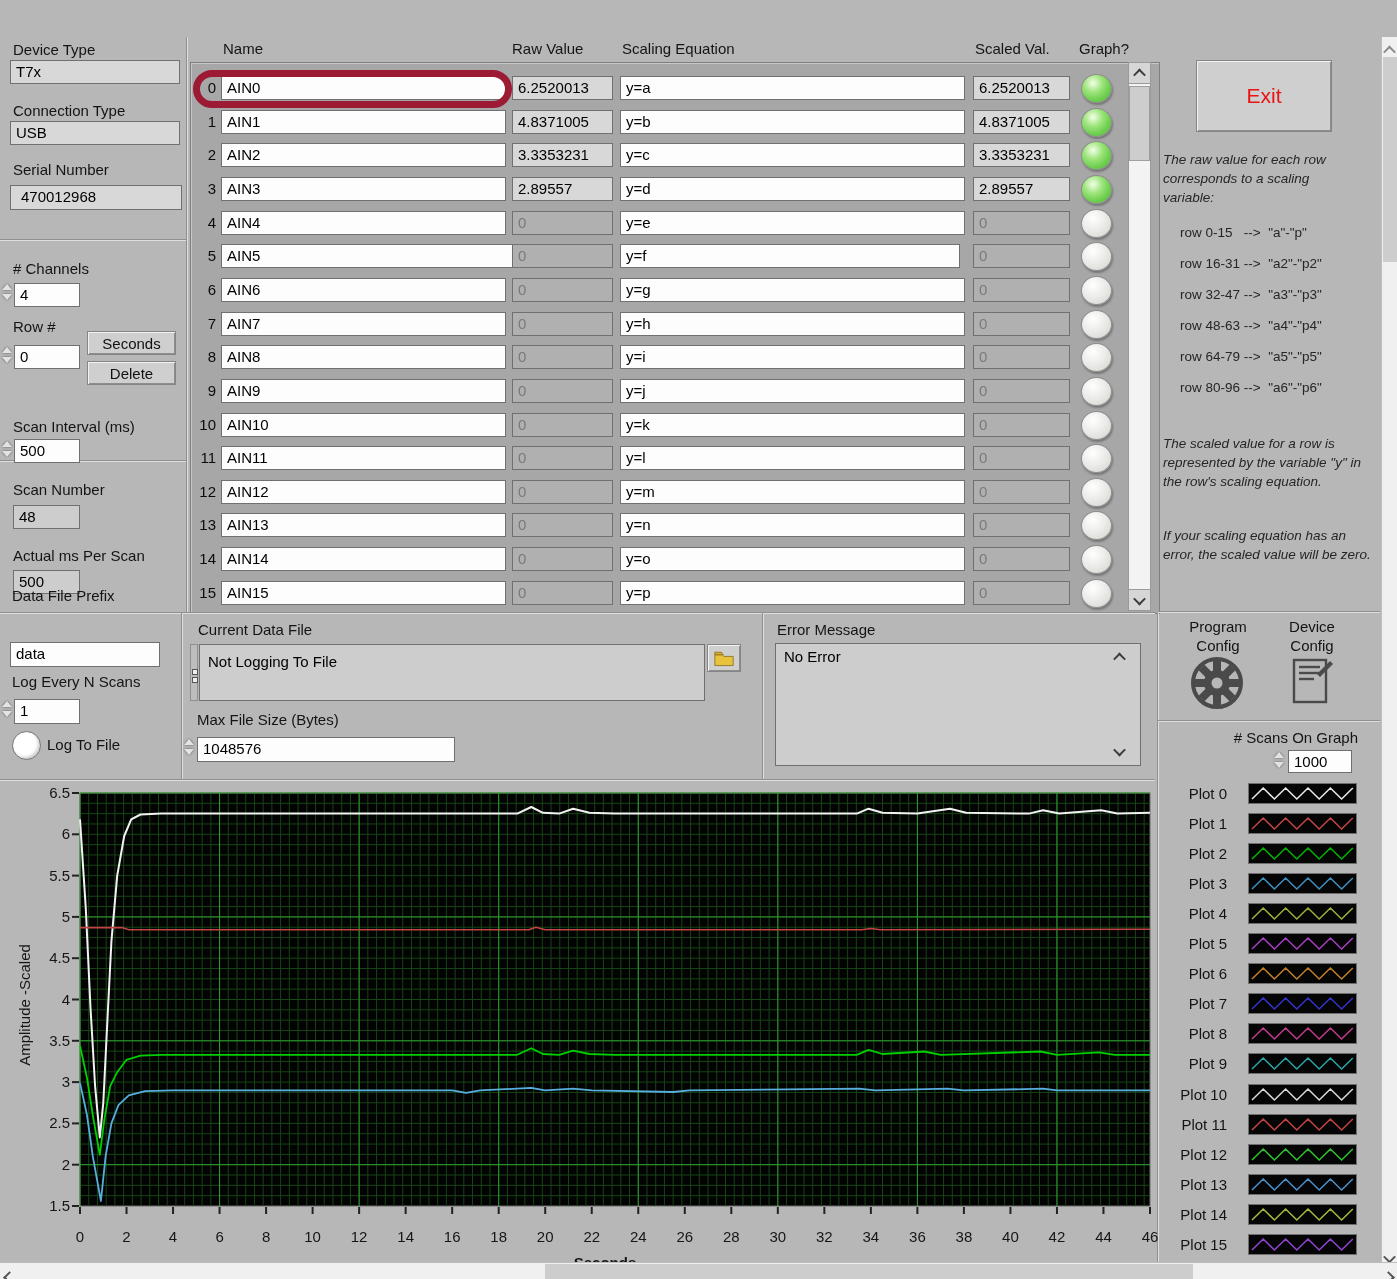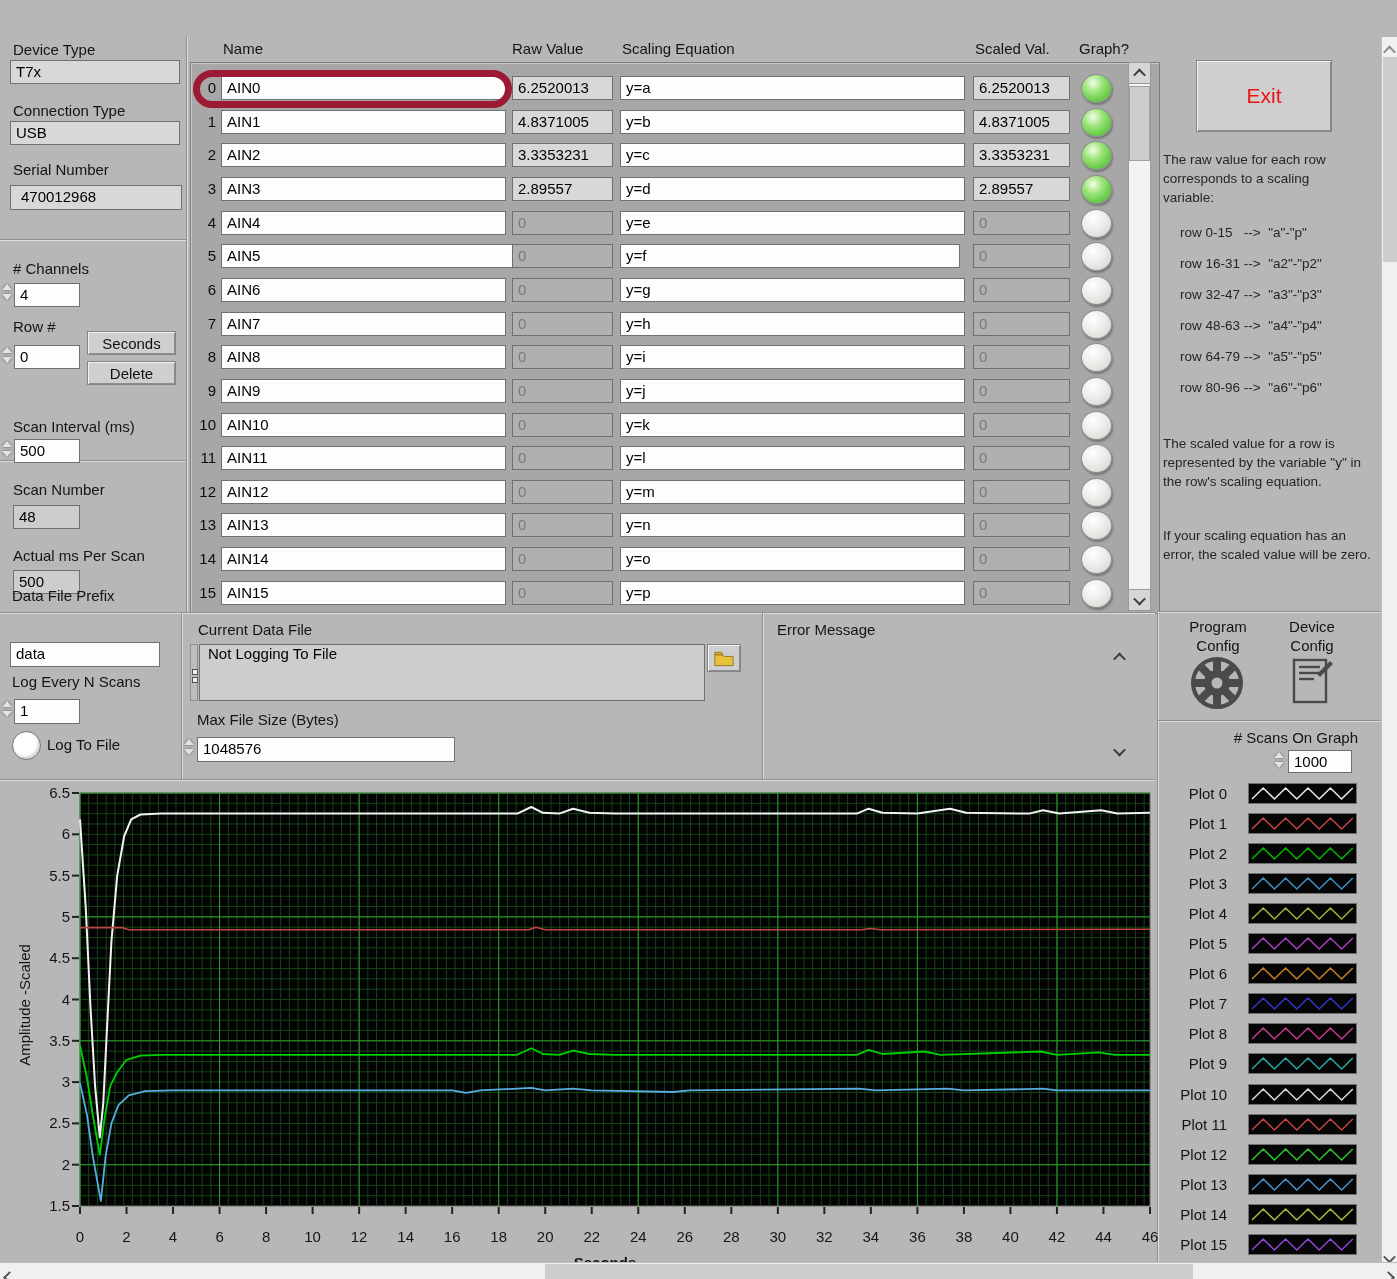--- a/index.html
+++ b/index.html
@@ -40,21 +40,21 @@
   .led{position:absolute;width:29px;height:27px;border-radius:50%;border:1px solid #8e8e8e;box-shadow:1px 2px 2px rgba(60,60,60,.45);}
   .led.on{background:radial-gradient(circle at 38% 30%, #f3ffe9 0%, #9fe57d 35%, #6ecf4f 65%, #54b93b 100%);}
   .led.off{background:radial-gradient(circle at 38% 30%, #ffffff 0%, #ececea 45%, #d2d2ce 100%);}
   #highlight-ring{position:absolute;left:193px;top:70px;width:319px;height:38px;border:7px solid #9c1a33;border-radius:20px;box-sizing:border-box;pointer-events:none;z-index:5;}
   
   .sb-btn{position:absolute;box-sizing:border-box;background:#d6d6d6;border:1px solid #9a9a9a;display:flex;align-items:center;justify-content:center;}
   .sb-track{position:absolute;background:#f3f3f3;border:1px solid #9a9a9a;box-sizing:border-box;}
   .sb-thumb{position:absolute;background:#cdcdcd;border:1px solid #9f9f9f;box-sizing:border-box;}
   
   #exit-btn{left:1196px;top:60px;width:136px;height:72px;font-size:21px;color:#e81313;}
-  .note{position:absolute;font-size:13.5px;line-height:19px;color:#262626;}
+  .note{position:absolute;font-size:13.5px;line-height:19px;color:#262626;font-style:italic;}
   .map-line{font-size:13.5px;color:#262626;height:19px;margin-bottom:12px;white-space:pre;}
   
   .cfg-label{position:absolute;font-size:15px;color:#141414;text-align:center;line-height:19px;}
   
   .leg-label{position:absolute;width:62px;text-align:right;font-size:15px;color:#141414;}
   .leg-box{position:absolute;width:109px;height:21px;background:#050505;border:1px solid #6e6e6e;box-sizing:border-box;}
   
   #graph-svg{position:absolute;left:0;top:780px;}
   #graph-svg text{font-family:"Liberation Sans","DejaVu Sans",sans-serif;font-size:15px;fill:#161616;}
   
@@ -259,35 +259,36 @@
     </div>
   <div class="fld" style="left:14px;top:699px;width:66px;height:25px">1</div>
   <div id="log-radio"></div>
   <div class="lbl" style="left:47px;top:736px">Log To File</div>
 
   <div class="lbl" style="left:198px;top:621px">Current Data File</div>
   <div id="file-strip">
       <b style="top:24px"></b>
       <b style="top:32px"></b>
     </div>
-  <div class="fld ind2" style="left:199px;top:644px;width:506px;height:57px;padding:0 8px">Not Logging To File</div>
+  <div class="fld ind2" style="left:199px;top:644px;width:506px;height:57px;padding:8px 8px">Not Logging To File</div>
   <button class="btn" id="folder-btn">
     <svg width="24" height="19" viewBox="0 0 24 19">
       <path d="M1 5 h9 l2 2 h11 v11 h-22 z" fill="#e7c23c" stroke="#8a6d1a"></path>
       <path d="M1 5 v-3 h8 l2 3 z" fill="#d9b32e" stroke="#8a6d1a"></path>
     </svg>
   </button>
   <div class="lbl" style="left:197px;top:711px">Max File Size (Bytes)</div>
   <div class="spin" style="left:183px;top:739px">
       <i class="t-up"></i>
       <i class="t-dn"></i>
     </div>
   <div class="fld" style="left:197px;top:737px;width:258px;height:25px">1048576</div>
 
   <div class="lbl" style="left:777px;top:621px">Error Message</div>
+  <div class="fld ind2" style="left:775px;top:643px;width:366px;height:123px;padding:4px 8px">No Error</div>
   <div style="position:absolute;left:1115px;top:648px"><span class="chev up"></span></div>
   <div style="position:absolute;left:1115px;top:742px"><span class="chev down"></span></div>
 
   <div class="cfg-label" style="left:1174px;top:617px;width:88px">Program Config</div>
   <div style="position:absolute;left:1190px;top:656px;width:54px;height:54px">
     <svg width="54" height="54" viewBox="0 0 54 54">
       <circle cx="27" cy="27" r="24" fill="none" stroke="#4a4a4a" stroke-width="4"></circle>
       <g fill="#4a4a4a">
         <g id="teeth">
             <rect x="23" y="5" width="8" height="12" transform="rotate(0 27 27)"></rect>

